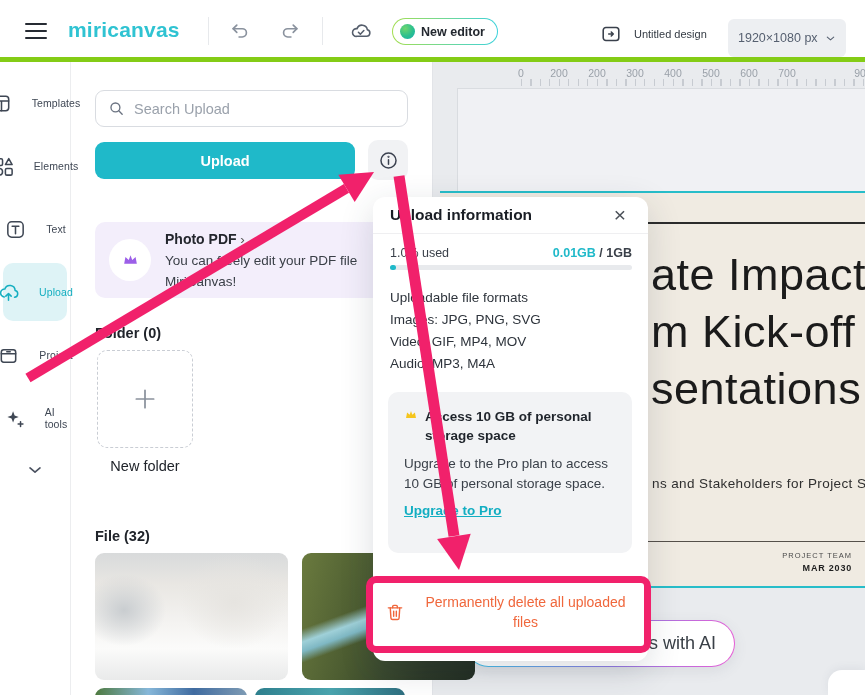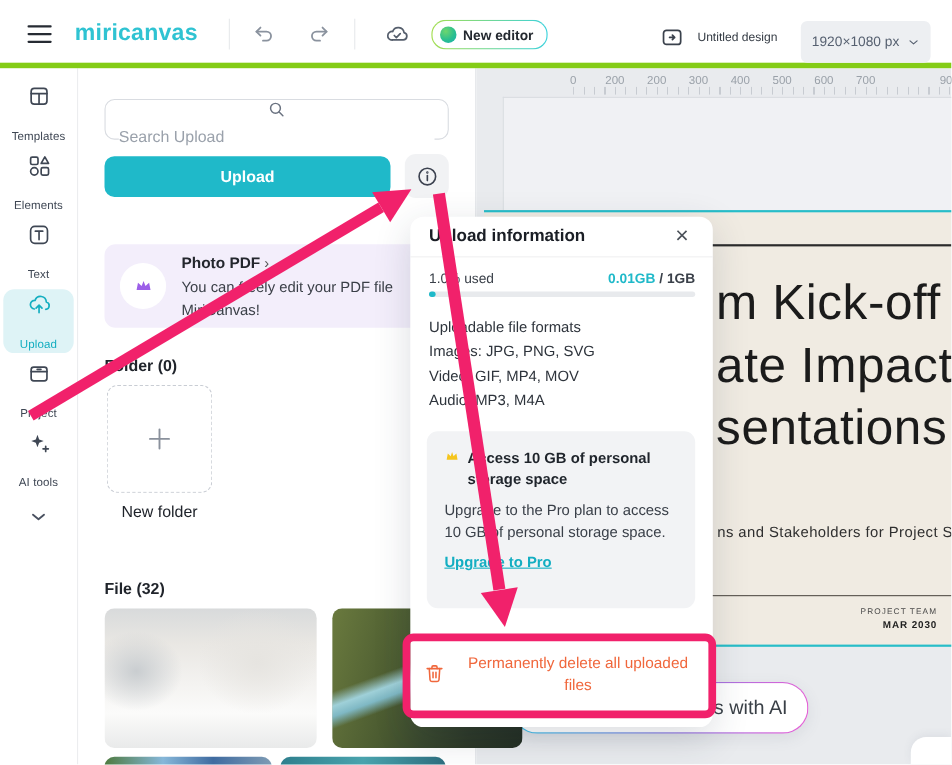--- a/index.html
+++ b/index.html
@@ -29,34 +29,34 @@
   .doc-group { position:absolute; left:597px; top:20px; display:flex; align-items:center; gap:9px; }
   .doc-title { font-size:11px; color:#333A43; }
   .size-pill { position:absolute; left:728px; top:19px; height:38px; background:#EDEFF2; border-radius:6px;
                display:flex; align-items:center; gap:7px; padding:0 10px; cursor:pointer; }
   .size-label { font-size:12.5px; color:#566070; }
 
   
   .sidebar { position:absolute; left:0; top:62px; width:71px; height:633px; background:#fff;
              border-right:1px solid #ECEDEF; z-index:4; display:flex; flex-direction:column;
              align-items:center; padding-top:12px; }
-  .side-item { width:64px; height:58px; margin-bottom:5px; display:flex; flex-direction:column;
+  .side-item { width:64px; height:58px; margin-bottom:5px; display:flex; flex-direction:row;
                align-items:center; justify-content:center; gap:19px; color:#3F4754; border-radius:10px;
                cursor:pointer; }
   .side-item.active { background:#DEF3F6; color:#14AEC0; }
   .side-icon svg { width:23px; height:23px; display:block; }
   .side-label { font-size:10.5px; letter-spacing:0.1px; }
   .side-more { margin-top:8px; color:#4A5160; cursor:pointer; }
   .side-more svg { width:20px; height:20px; }
 
   
   .panel { position:absolute; left:71px; top:62px; width:362px; height:633px; background:#fff; z-index:3;
            border-right:1px solid #E2E4E8; }
   .search-box { position:absolute; left:24px; top:28px; width:313px; height:37px; border:1.5px solid #D9DCE1;
-                border-radius:9px; display:flex; align-items:center; padding:0 12px; gap:9px; background:#fff;flex-direction:column; }
+                border-radius:9px; display:flex; align-items:center; padding:0 12px; gap:9px; background:#fff; }
   .search-box svg { width:17px; height:17px; color:#6A7280; flex:none; }
   .search-input { border:none; outline:none; font-size:14.5px; color:#333; width:100%;
                   font-family:"Liberation Sans",sans-serif; }
   .search-input::placeholder { color:#9AA1AB; }
   .upload-btn { position:absolute; left:24px; top:80px; width:260px; height:37px; border:none;
                 border-radius:9px; background:#1FB9C9; color:#fff; font-size:14.5px; font-weight:700;
                 cursor:pointer; font-family:"Liberation Sans",sans-serif; }
   .info-btn { position:absolute; left:297px; top:78px; width:40px; height:40px; border-radius:10px;
               background:#F1F2F4; border:none; display:flex; align-items:center; justify-content:center;
               color:#3C4250; cursor:pointer; }
@@ -322,22 +322,22 @@
       <span class="ruler-label" style="left: 316px;">600</span>
       <span class="ruler-label" style="left: 354px;">700</span>
       <span class="ruler-label" style="left: 392px; margin-top: 37px;">800</span>
       <span class="ruler-label" style="left: 430px;">900</span>
     </div>
   <div class="ruler-ticks"></div>
   <div class="page-top-region"></div>
   <div class="design-page">
     <div class="design-rule-top"></div>
     <div class="design-heading" id="heading">
+        <div>ate Impact</div>
         <div>m Kick-off</div>
-        <div>ate Impact</div>
         <div>sentations</div>
       </div>
     <div class="design-subtitle">ns and Stakeholders for Project Su</div>
     <div class="design-rule-bottom"></div>
     <div class="design-footer">
       <div class="footer-label">PROJECT TEAM</div>
       <div class="footer-date">MAR 2030</div>
     </div>
   </div>
   <div class="ai-pill">

